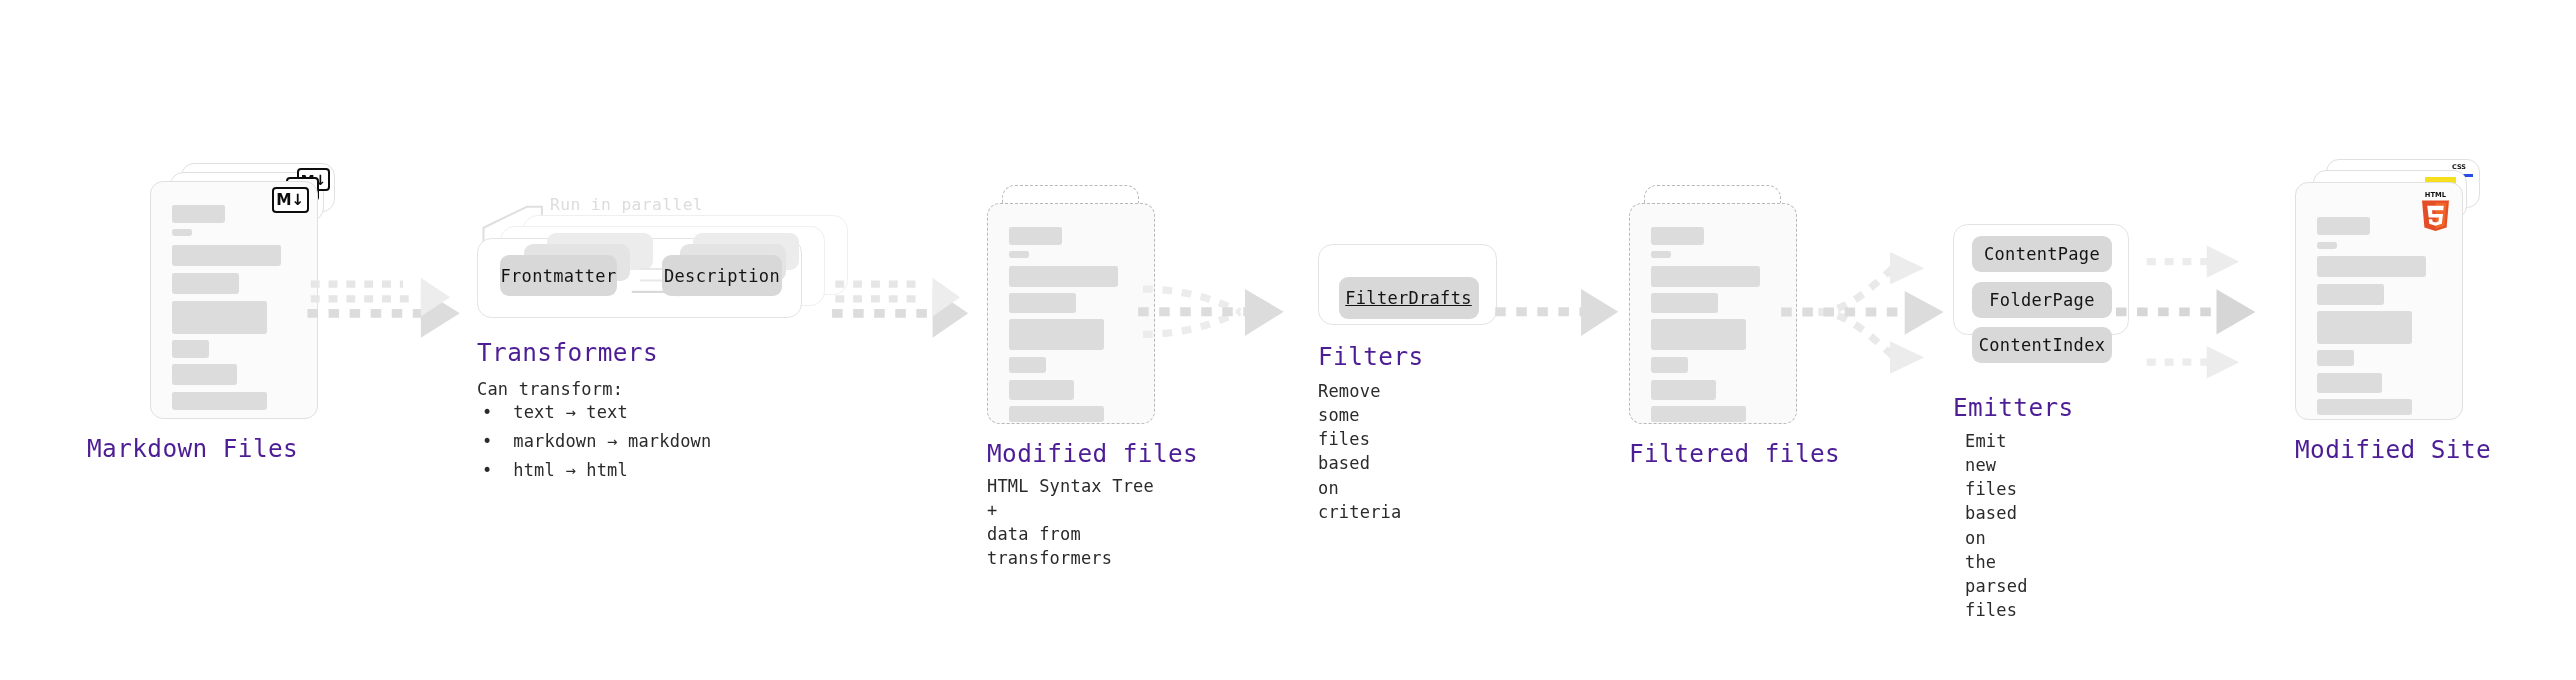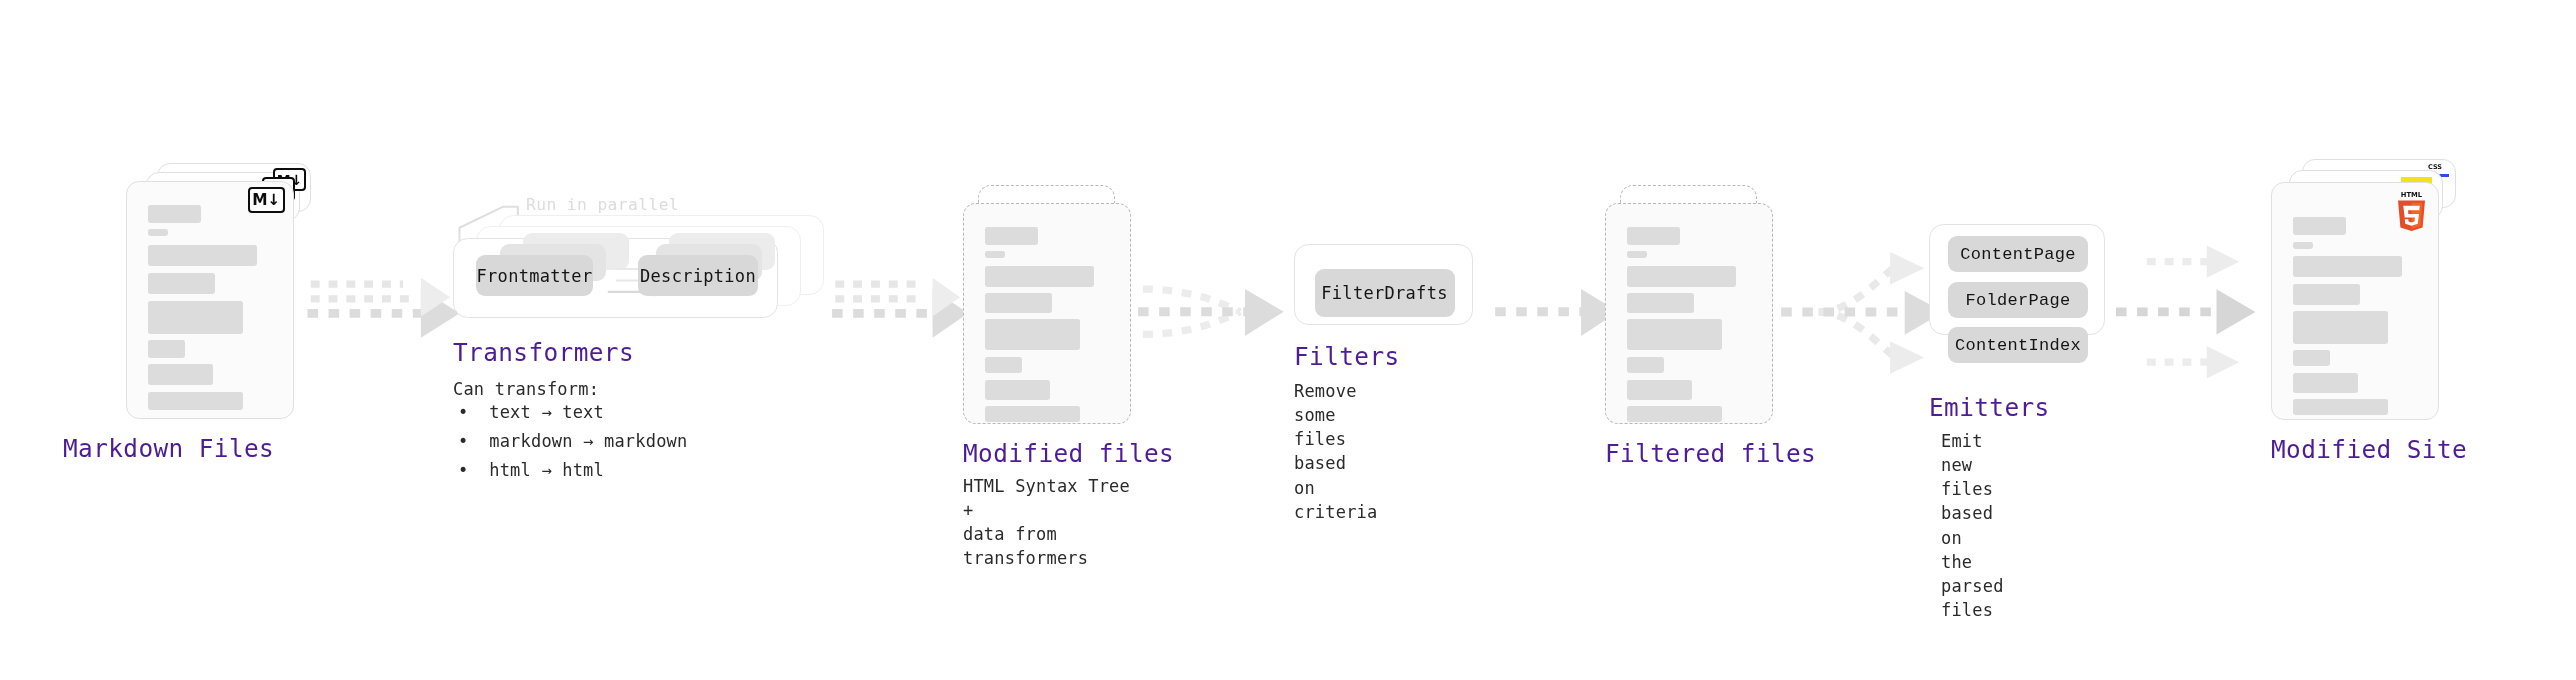--- a/index.html
+++ b/index.html
@@ -8,21 +8,21 @@
     background:#ffffff;
     font-family:"DejaVu Sans Mono","Liberation Mono",monospace;
     overflow:hidden;
   }
   .stage-flow{
     position:relative;
     width:2576px;height:681px;
   }
 
   
-  .stage{position:absolute;}
+  .stage{position:absolute;margin-left:24px;}
   .stage-title{
     font-size:24.4px;
     color:#4c1d95;
     letter-spacing:0.4px;
     white-space:nowrap;
   }
   .stage-desc{
     font-size:17px;
     color:#2a2a2a;
     line-height:1.42;
@@ -230,21 +230,21 @@
     <g stroke="#ececec" stroke-width="9" stroke-dasharray="12 12" fill="none">
       <path d="M6 26 C60 26 96 40 126 54"></path>
       <path d="M6 82 C60 82 96 68 126 54"></path>
     </g>
     <path d="M0 54 H140" stroke="#dcdcdc" stroke-width="11" stroke-dasharray="13 13" fill="none"></path>
     <path d="M132 26 L180 54 L132 84 Z" fill="#dcdcdc"></path>
   </svg>
 
   <div class="stage" style="left:1294px;top:244px;">
     <div class="panel" style="left:0px;top:0px;width:179px;height:81px;">
-      <div class="pill" style="left:19.5px;top:24px;width:140px;height:48px;">
+      <div class="pill" style="left:19.5px;top:32px;width:140px;height:42px;text-decoration:underline;">
         <span>FilterDrafts</span>
       </div>
     </div>
     <div class="stage-title" style="position:absolute;left:0px;top:98px;">Filters</div>
     <div class="stage-desc" style="position:absolute;left:0px;top:135px;">Remove some files based
 on criteria</div>
   </div>
 
   <svg class="arrowsvg" style="left:1495px;top:268px;" width="130" height="81" viewBox="0 0 160 100">
     <path d="M0 54 H112" stroke="#dcdcdc" stroke-width="11" stroke-dasharray="13 13" fill="none"></path>
@@ -273,21 +273,21 @@
       <path d="M46 96 C82 96 110 66 140 40"></path>
       <path d="M46 96 C82 96 110 126 140 152"></path>
     </g>
     <path d="M0 96 H160" stroke="#dcdcdc" stroke-width="11" stroke-dasharray="13 13" fill="none"></path>
     <path d="M152 70 L200 96 L152 124 Z" fill="#dcdcdc"></path>
     <path d="M134 22 L176 42 L134 62 Z" fill="#ececec"></path>
     <path d="M134 132 L176 152 L134 172 Z" fill="#ececec"></path>
   </svg>
 
   <div class="stage" style="left:1929px;top:224px;">
-    <div class="panel" style="left:0px;top:0px;width:176px;height:111px;font-family:Liberation Mono, monospace;">
+    <div class="panel" style="left:0px;top:0px;width:176px;height:111px;">
       <div class="pill" style="left:18px;top:11.4px;width:140px;height:36px;">
         <span>ContentPage</span>
       </div>
       <div class="pill" style="left:18px;top:57px;width:140px;height:36px;">
         <span>FolderPage</span>
       </div>
       <div class="pill" style="left:18px;top:102px;width:140px;height:36px;">
         <span>ContentIndex</span>
       </div>
     </div>

